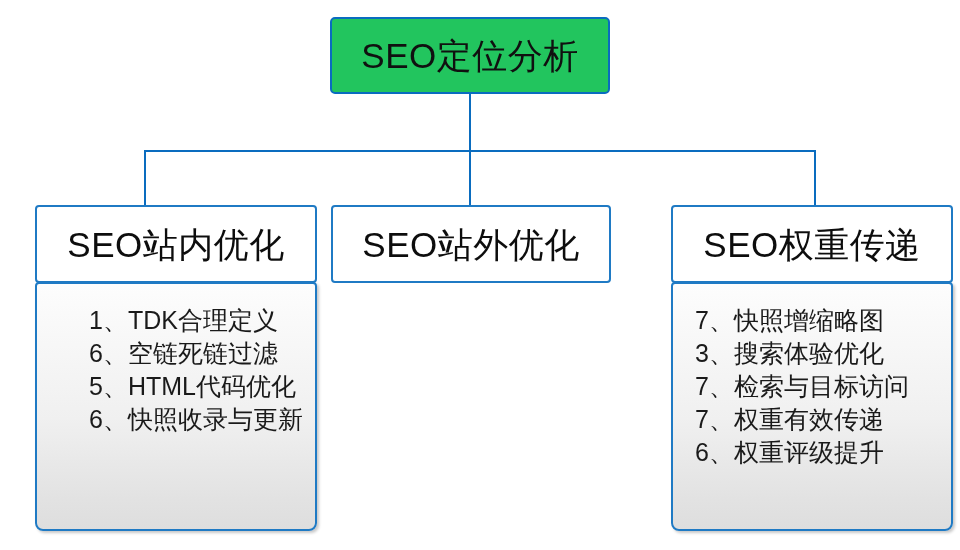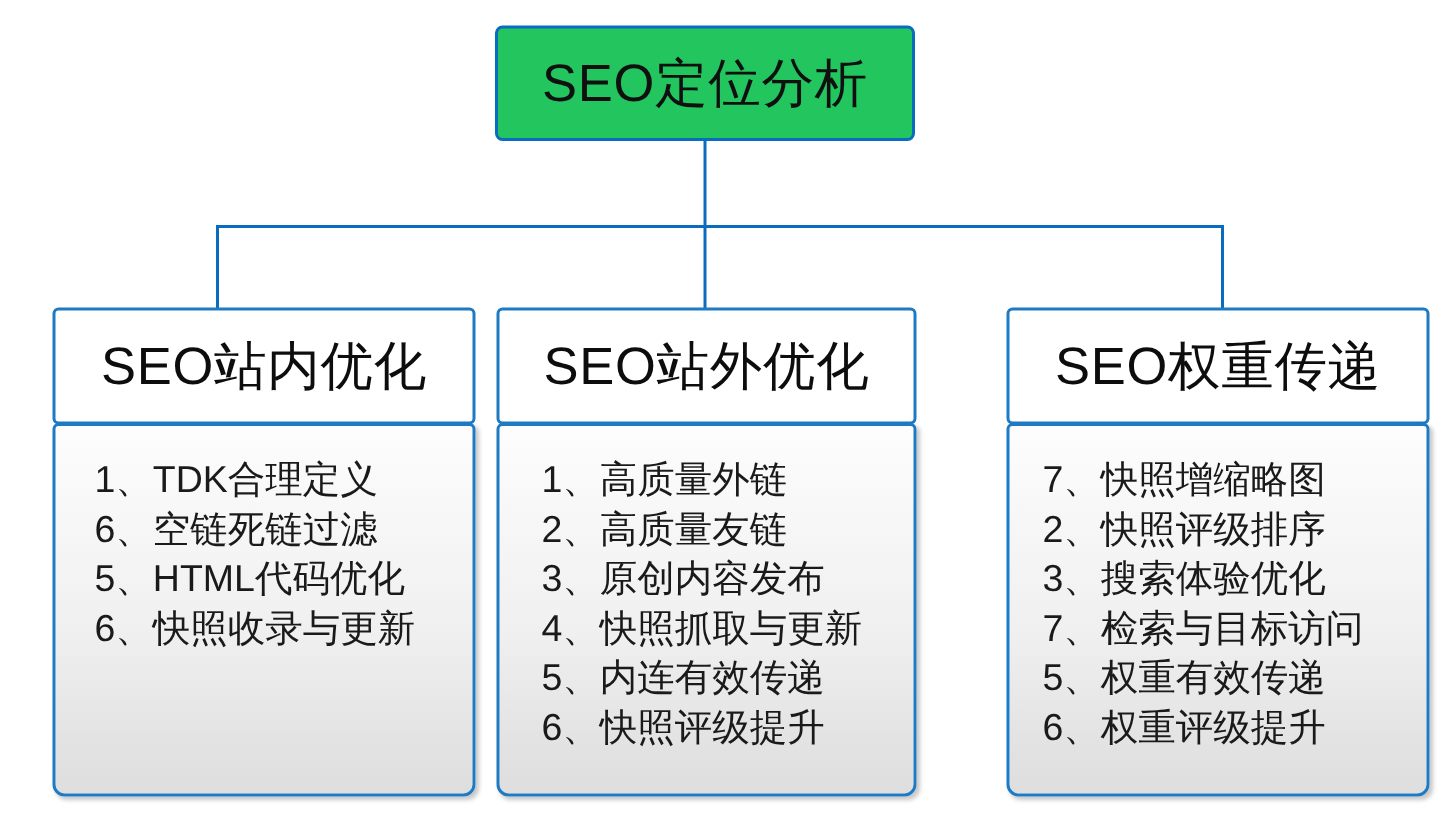--- a/index.html
+++ b/index.html
@@ -95,21 +95,21 @@
   .item-list {
     list-style: none;
     margin: 0;
     padding: 0;
   }
   .item-list li {
     font-size: 25px;
     color: #1a1a1a;
     line-height: 33px;
     white-space: nowrap;
-    padding-left: 26px;
+    padding-left: 52px;
   }
   .col-2 .item-list li { padding-left: 28px; }
   .col-3 .item-list li { padding-left: 22px; }
 </style>
 </head>
 <body>
 
 <div id="canvas">
 
   <div class="root-box">
@@ -133,41 +133,30 @@
         <li>5、HTML代码优化</li>
         <li>6、快照收录与更新</li>
       </ul>
     </div>
   </div>
 
   <div class="column col-2">
     <div class="col-header">
       <span class="header-label">SEO站外优化</span>
     </div>
-    <div class="col-body">
-      <ul class="item-list">
-        <li>1、高质量外链</li>
-        <li>2、高质量友链</li>
-        <li>3、原创内容发布</li>
-        <li>4、快照抓取与更新</li>
-        <li>5、内连有效传递</li>
-        <li>6、快照评级提升</li>
-      </ul>
-    </div>
   </div>
 
   <div class="column col-3">
     <div class="col-header">
       <span class="header-label">SEO权重传递</span>
     </div>
     <div class="col-body">
       <ul class="item-list">
         <li>7、快照增缩略图</li>
-        <li>2、快照评级排序</li>
         <li>3、搜索体验优化</li>
         <li>7、检索与目标访问</li>
-        <li>5、权重有效传递</li>
+        <li>7、权重有效传递</li>
         <li>6、权重评级提升</li>
       </ul>
     </div>
   </div>
 
 </div>
 
 </body></html>

